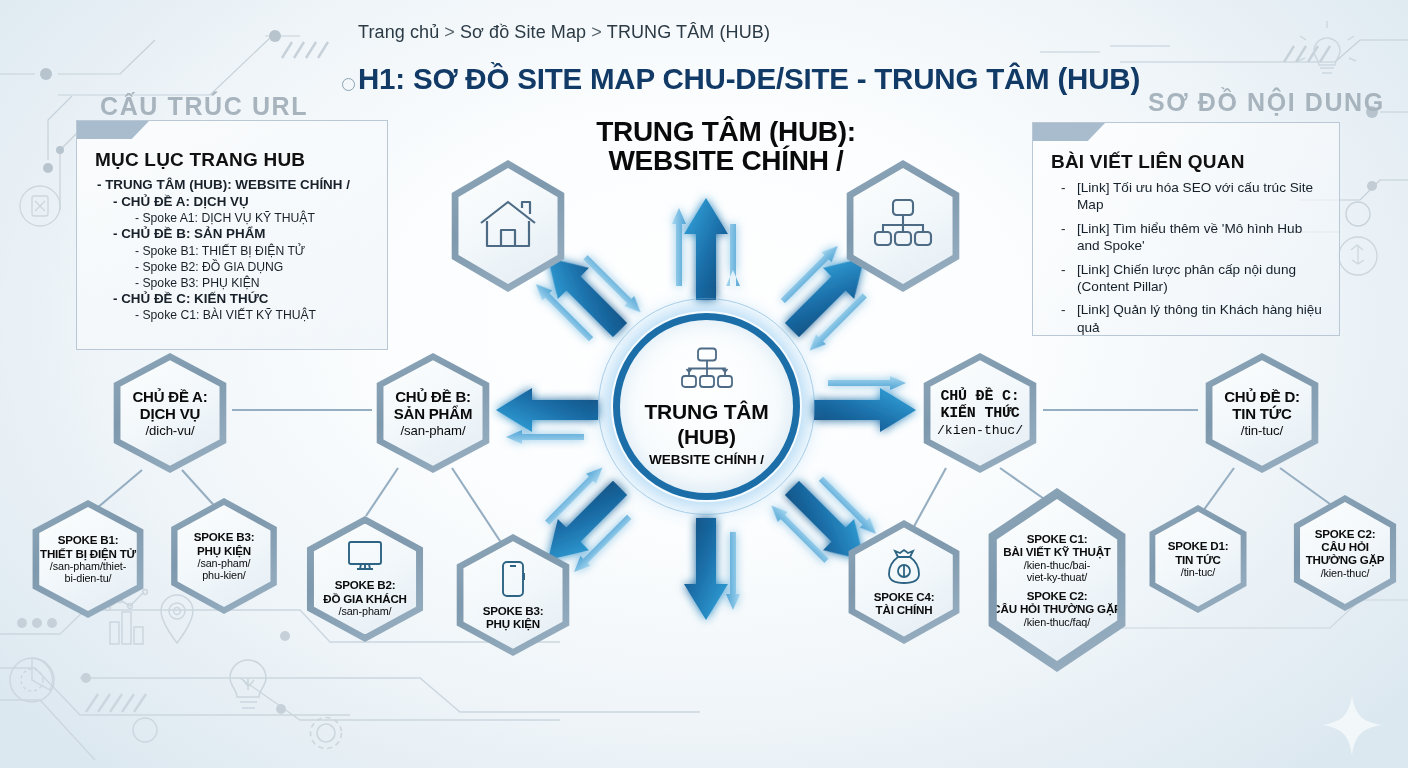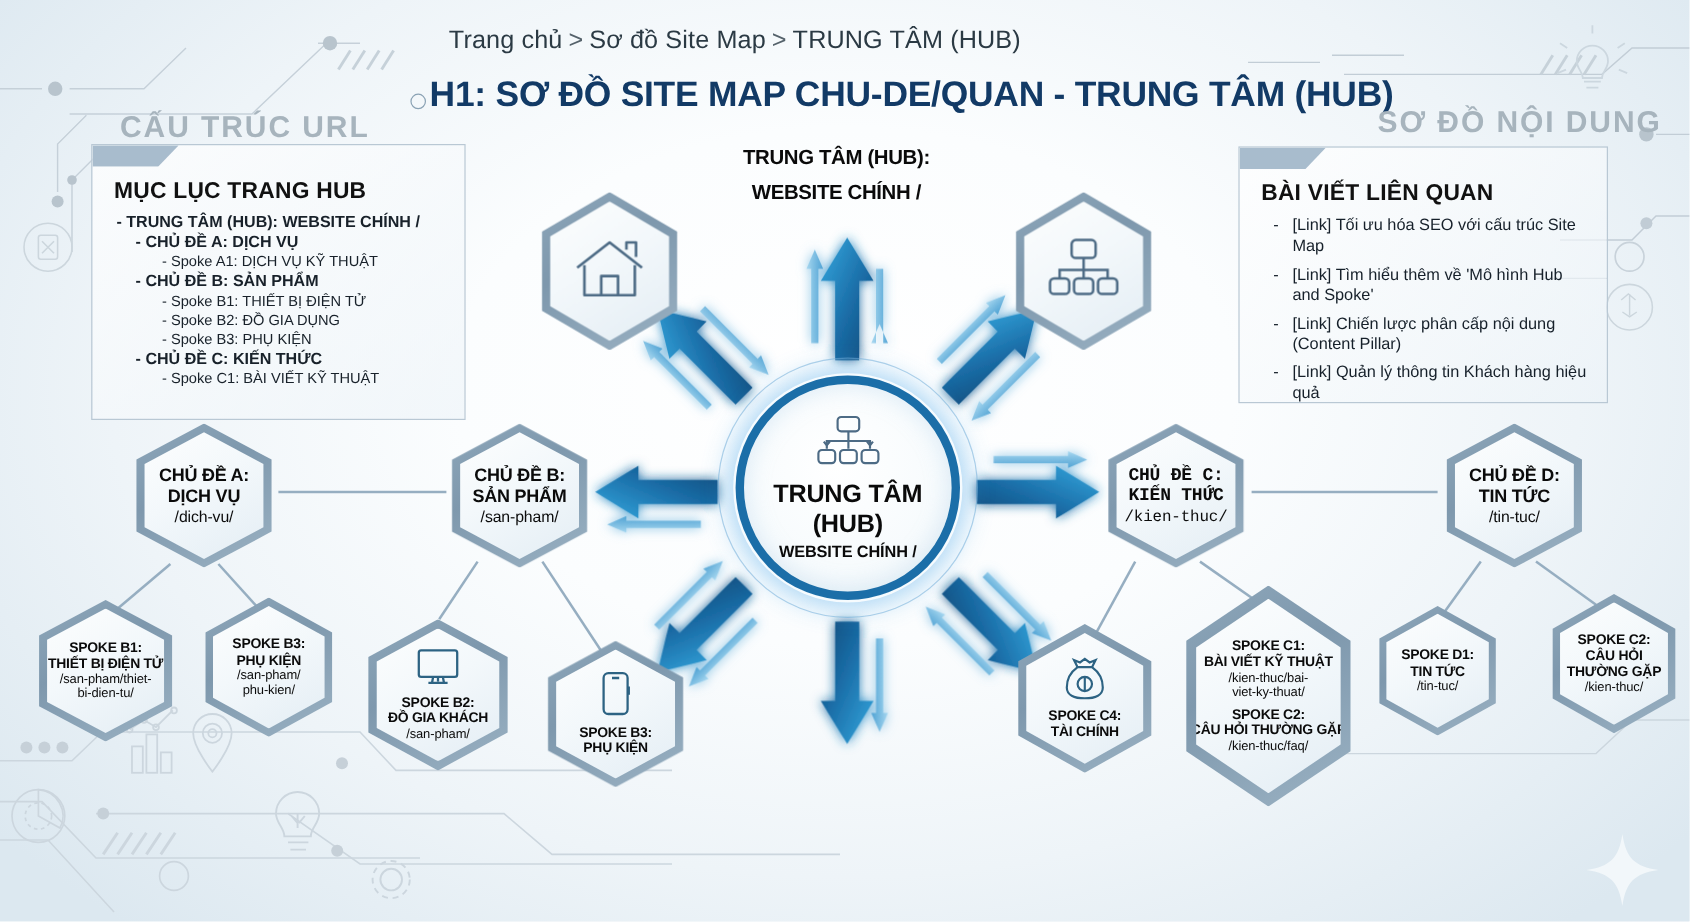--- a/index.html
+++ b/index.html
@@ -15,23 +15,22 @@
       radial-gradient(ellipse 900px 600px at 50% 42%, #ffffff 0%, #fbfdfe 36%, #eef4f8 68%, #dce8f0 100%),
       linear-gradient(160deg, #f4f8fa 0%, #eaf1f6 45%, #d9e6ef 100%);
   }
 
   
   .deco { position: absolute; inset: 0; pointer-events: none; }
 
   
   .breadcrumb {
     position: absolute; left: 358px; top: 22px;
-    font-size: 21px; color: #2b3a44; letter-spacing: .1px;
+    font-size: 18px; color: #2b3a44; letter-spacing: .1px;
     white-space: nowrap;
-    margin-left: 16px;
   }
   .breadcrumb .sep { padding: 0 5px; color: #55626b; }
 
   
   .h1 {
     position: absolute; left: 358px; top: 62px;
     font-size: 29.5px; font-weight: bold; color: #123a66;
     letter-spacing: -0.2px; white-space: nowrap;
     font-family: "Liberation Sans", sans-serif;
   }
@@ -112,22 +111,22 @@
   }
   .hub-ring {
     position: absolute; left: 598px; top: 298px;
     width: 217px; height: 217px; border-radius: 50%;
     border: 1.5px solid rgba(120,175,215,.55);
     pointer-events: none;
   }
 
   
   #hub-caption {
-    position: absolute; left: 549px; top: 117px; width: 296px;
-    text-align: center; font-size: 17px; font-weight: bold;
+    position: absolute; left: 578px; top: 117px; width: 296px;
+    text-align: center; font-size: 28px; font-weight: bold;
     color: #0a0a0a; line-height: 29px; letter-spacing: -.3px;
   }
 
   
   .hex {
     position: absolute;
     display: flex; flex-direction: column;
     align-items: center; justify-content: center;
     text-align: right;
     clip-path: polygon(50% 0%, 93.3% 25%, 93.3% 75%, 50% 100%, 6.7% 75%, 6.7% 25%);
@@ -287,21 +286,21 @@
     <g stroke="#ccd6de" stroke-width="1.2" fill="none">
       <path d="M1418 600 L1360 600 L1330 628 L1120 628"></path>
     </g>
   </svg>
 
   <div class="breadcrumb">
     <span>Trang chủ</span><span class="sep">&gt;</span><span>Sơ đồ Site Map</span><span class="sep">&gt;</span><span>TRUNG TÂM (HUB)</span>
   </div>
 
   <div class="h1-dot"></div>
-  <div class="h1">H1: SƠ ĐỒ SITE MAP CHU-DE/QUAN - TRUNG TÂM (HUB)</div>
+  <div class="h1">H1: SƠ ĐỒ SITE MAP CHU-DE/SITE - TRUNG TÂM (HUB)</div>
 
   <div class="sec-label" id="label-left">CẤU TRÚC URL</div>
   <div class="sec-label" id="label-right">SƠ ĐỒ NỘI DUNG</div>
 
   <div class="panel" id="panel-left">
     <div class="panel-title">MỤC LỤC TRANG HUB</div>
     <ul class="toc" id="toc-list">
         <li class="lvl1">- TRUNG TÂM (HUB): WEBSITE CHÍNH /</li>
         <li class="lvl2">- CHỦ ĐỀ A: DỊCH VỤ</li>
         <li class="lvl3">- Spoke A1: DỊCH VỤ KỸ THUẬT</li>

